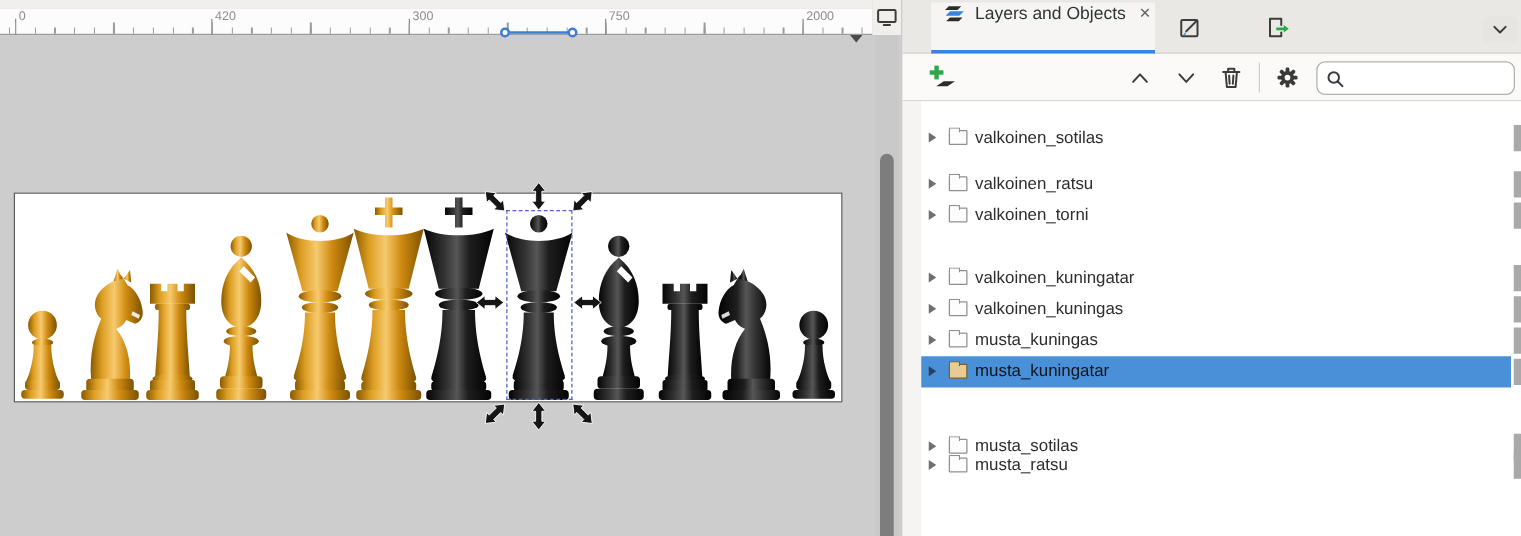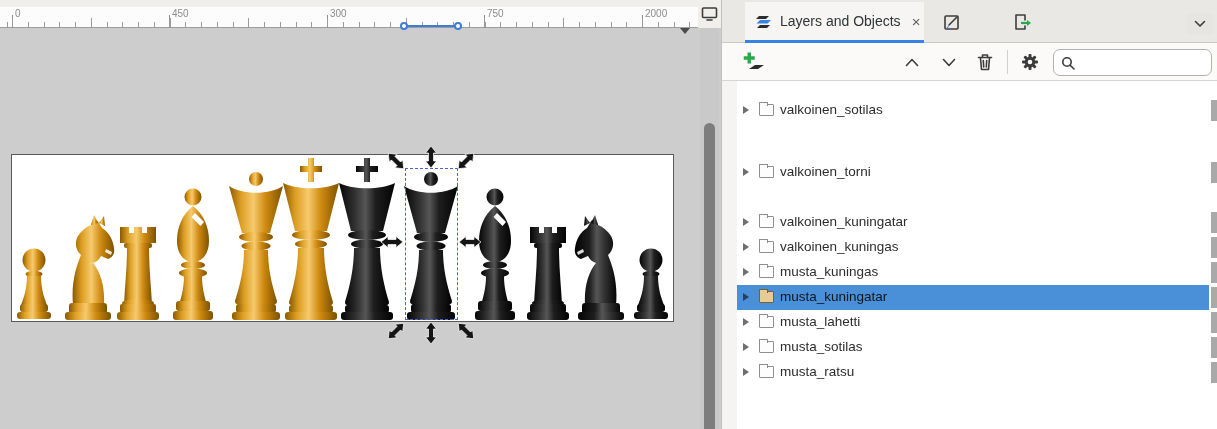--- a/index.html
+++ b/index.html
@@ -38,21 +38,21 @@
 
   
   #sel-rect { position:absolute; left:405px; top:168px; width:53px; height:152px;
       border:1px dashed #4f5fd0; z-index:4; }
   .handle { position:absolute; width:24px; height:12px; z-index:5; }
   .handle svg { display:block; }
 
   
   #panel { position:absolute; left:721px; top:0; width:496px; height:429px; background:#f5f4f2; border-left:1px solid #c2c0bc; }
   #tabbar { position:absolute; left:0; top:0; width:496px; height:43px; background:#eae8e5; border-bottom:1px solid #cbc9c5; }
-  #tab-active { position:absolute; left:23px; top:2px; width:179px; height:38px; background:#f6f5f3; display:flex; align-items:center; gap:7px; padding-left:10px; }
+  #tab-active { position:absolute; left:23px; top:2px; width:179px; height:38px; background:#f6f5f3; display:flex; align-items:flex-start; gap:7px; padding-left:10px; }
   #tab-underline { position:absolute; left:23px; top:40px; width:179px; height:3px; background:#3584e4; }
   #tab-label { font-size:14px; color:#2e3436; white-space:nowrap; }
   #tab-close { margin-left:4px; font-size:15px; color:#5f5f5f; cursor:default; }
   .tab-icon-btn { position:absolute; top:8px; width:30px; height:27px; display:flex; align-items:center; justify-content:center; }
   #tab-pen { left:215px; } #tab-export { left:285px; }
   #panel-menu-btn { position:absolute; left:464px; top:13px; width:28px; height:21px; background:#e7e5e1; border-radius:4px; display:flex; align-items:center; justify-content:center; }
 
   #ptoolbar { position:absolute; left:0; top:43px; width:496px; height:38px; background:#fbfaf9; border-bottom:1px solid #d7d5d1; }
   .tbtn { position:absolute; top:7px; width:24px; height:24px; display:flex; align-items:center; justify-content:center; }
   #btn-addlayer { left:20px; } #btn-moveup { left:178px; } #btn-movedown { left:215px; }
@@ -89,21 +89,21 @@
   <div id="left-pane">
     <div id="ruler-topstrip"></div>
 
     <div id="hruler">
       <div class="rlabel-wrap" style="left:12px">
           <div class="rlabel-tick"></div>
           <div class="rlabel-txt">0</div>
         </div>
       <div class="rlabel-wrap" style="left:169px">
           <div class="rlabel-tick"></div>
-          <div class="rlabel-txt">450</div>
+          <div class="rlabel-txt">420</div>
         </div>
       <div class="rlabel-wrap" style="left:327px">
           <div class="rlabel-tick"></div>
           <div class="rlabel-txt">300</div>
         </div>
       <div class="rlabel-wrap" style="left:484px">
           <div class="rlabel-tick"></div>
           <div class="rlabel-txt">750</div>
         </div>
       <div class="rlabel-wrap" style="left:642px">
@@ -352,20 +352,26 @@
     <div id="tree">
       <div id="tree-bg"></div>
 
 
       <div class="row" style="top:17px">
         <span class="tri"></span>
         <span class="ficon"></span>
         <span class="rowlabel">valkoinen_sotilas</span>
         <span class="bar"></span>
       </div>
+      <div class="row" style="top:54px">
+        <span class="tri"></span>
+        <span class="ficon"></span>
+        <span class="rowlabel">valkoinen_ratsu</span>
+        <span class="bar"></span>
+      </div>
       <div class="row" style="top:79px">
         <span class="tri"></span>
         <span class="ficon"></span>
         <span class="rowlabel">valkoinen_torni</span>
         <span class="bar"></span>
       </div>
       <div class="row" style="top:129px">
         <span class="tri"></span>
         <span class="ficon"></span>
         <span class="rowlabel">valkoinen_kuningatar</span>
@@ -382,27 +388,21 @@
         <span class="ficon"></span>
         <span class="rowlabel">musta_kuningas</span>
         <span class="bar"></span>
       </div>
       <div class="row sel" style="top:204px">
         <span class="tri"></span>
         <span class="ficon"></span>
         <span class="rowlabel">musta_kuningatar</span>
         <span class="bar"></span>
       </div>
-      <div class="row" style="top:229px">
-        <span class="tri"></span>
-        <span class="ficon"></span>
-        <span class="rowlabel">musta_lahetti</span>
-        <span class="bar"></span>
-      </div>
-      <div class="row" style="top:254px">
+      <div class="row" style="top:264px">
         <span class="tri"></span>
         <span class="ficon"></span>
         <span class="rowlabel">musta_sotilas</span>
         <span class="bar"></span>
       </div>
       <div class="row" style="top:279px">
         <span class="tri"></span>
         <span class="ficon"></span>
         <span class="rowlabel">musta_ratsu</span>
         <span class="bar"></span>

